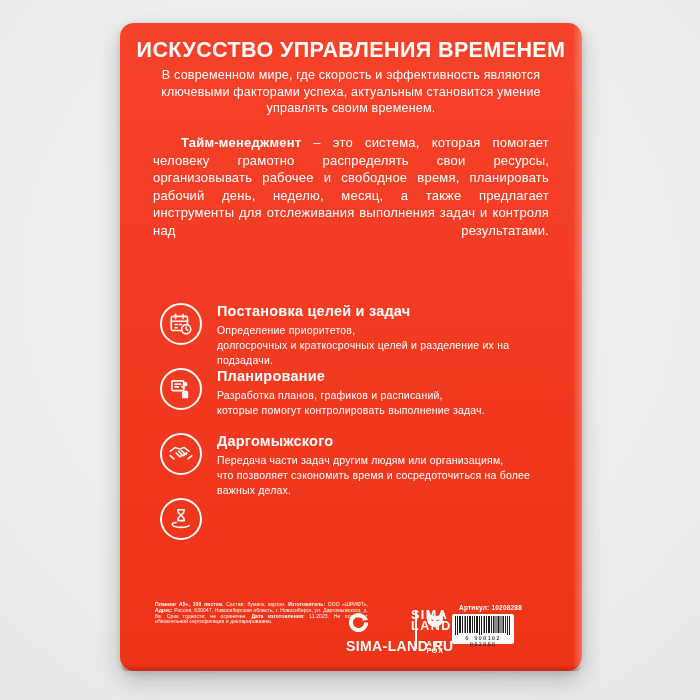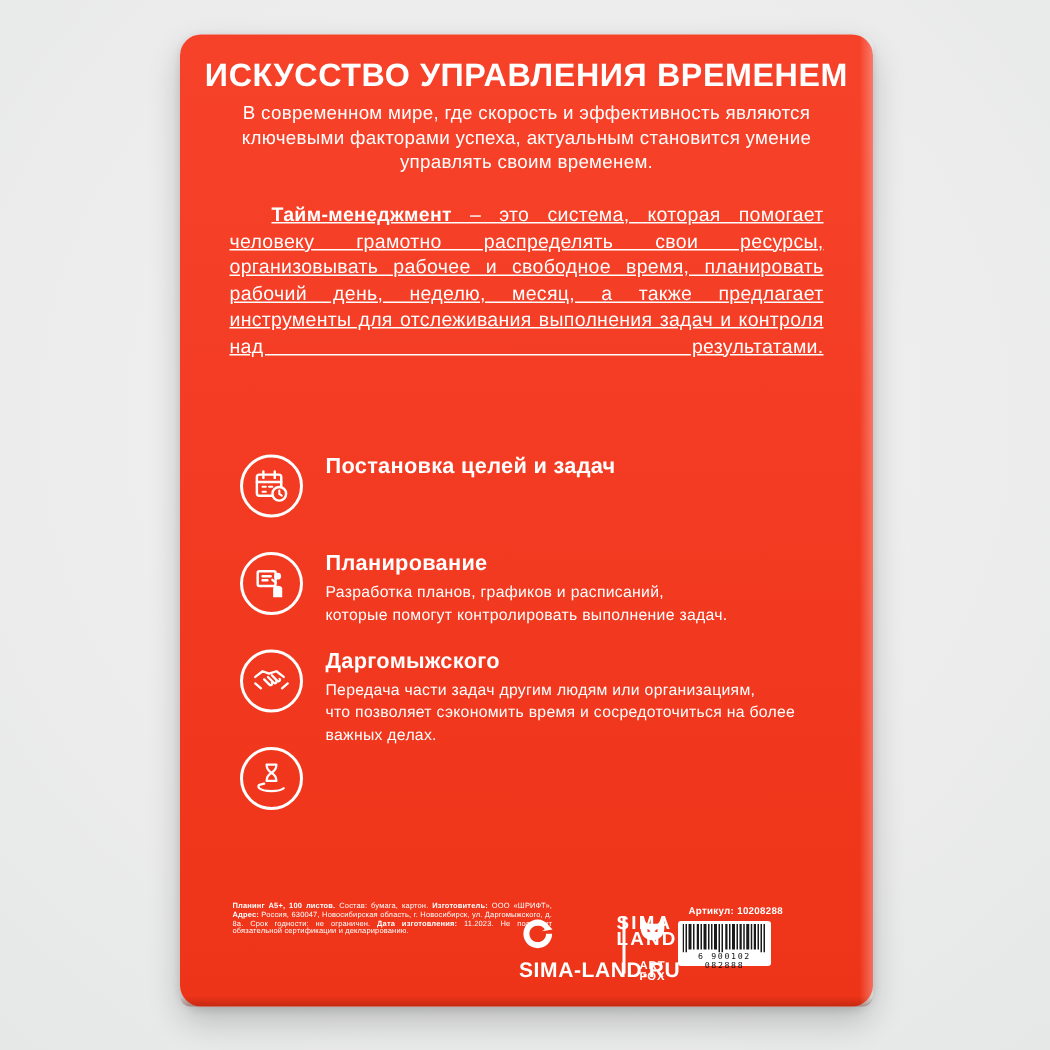--- a/index.html
+++ b/index.html
@@ -33,21 +33,21 @@
     position:absolute; top:15px; left:0; right:0; text-align:center;
     font-size:21.5px; font-weight:bold; letter-spacing:0.4px;
   }
   .intro {
     position:absolute; top:44px; left:28px; right:28px; text-align:center;
     font-size:12.5px; line-height:16.5px; letter-spacing:0.2px;
   }
   .definition {
     position:absolute; top:111px; left:33px; right:33px;
     font-size:13px; line-height:17.5px; text-align:justify; text-align-last:justify;
-    text-indent:28px; letter-spacing:0.2px;text-decoration:underline;
+    text-indent:28px; letter-spacing:0.2px;
   }
   .definition .term { font-weight:bold; }
   .list-heading {
     position:absolute; top:208px; left:0; right:0; text-align:center;
     font-size:15px; line-height:17px; font-weight:bold; white-space:pre-line;
   }
   .principles { position:absolute; top:256px; left:40px; right:26px;margin-top:23px; }
   .principle { display:flex; gap:15px; align-items:flex-start; height:65px; }
   .picon {
     flex:none; width:42px; height:42px; border:2px solid #fff; border-radius:50%;
@@ -106,20 +106,22 @@
         <svg width="26" height="26" viewBox="0 0 24 24" fill="none" stroke="#fff" stroke-width="1.5" stroke-linecap="round" stroke-linejoin="round">
           <rect x="3" y="5" width="15" height="13" rx="1.5"></rect>
           <path d="M7 3 v4 M14 3 v4 M3 9.5 h15"></path>
           <path d="M6.5 12.5 h2 M10.5 12.5 h2 M6.5 15.5 h2" stroke-width="1.3"></path>
           <circle cx="16.8" cy="16.8" r="4.2" fill="#f23a21"></circle>
           <path d="M16.8 14.8 v2.1 l1.5 1" stroke-width="1.3"></path>
         </svg>
       </div>
       <div class="ptext">
         <h3>Постановка целей и задач</h3>
+        <p>Определение приоритетов,
+долгосрочных и краткосрочных целей и разделение их на подзадачи.</p>
       </div>
     </div>
 
     <div class="principle">
       <div class="picon">
         <svg width="26" height="26" viewBox="0 0 24 24" fill="none" stroke="#fff" stroke-width="1.5" stroke-linecap="round" stroke-linejoin="round">
           <rect x="3.5" y="4.5" width="11" height="9" rx="1"></rect>
           <path d="M6.5 7.5 h5 M6.5 10 h3"></path>
           <circle cx="15.8" cy="7.5" r="2.1" fill="#fff" stroke="none"></circle>
           <path d="M13 20.5 v-5.5 c0-2.2 5.6-2.2 5.6 0 v5.5" fill="#fff" stroke="none"></path>

